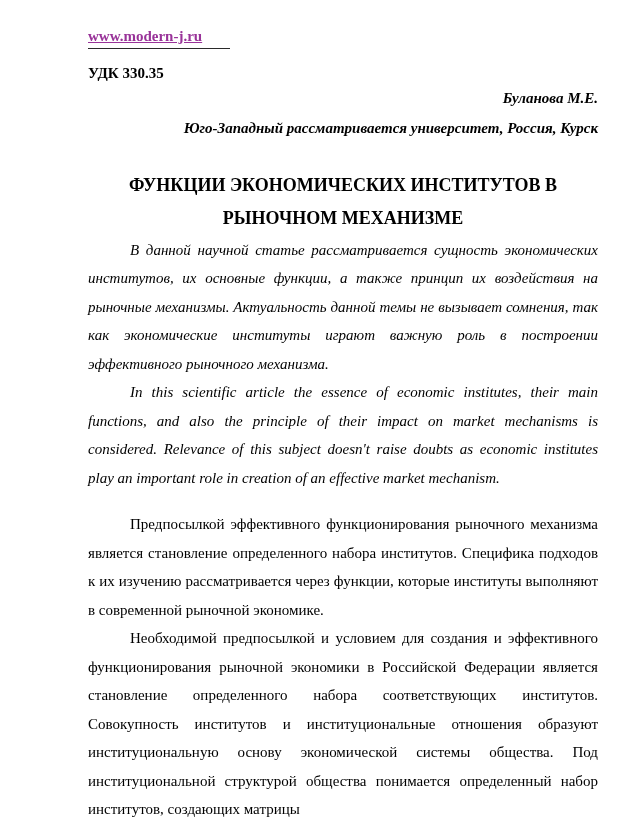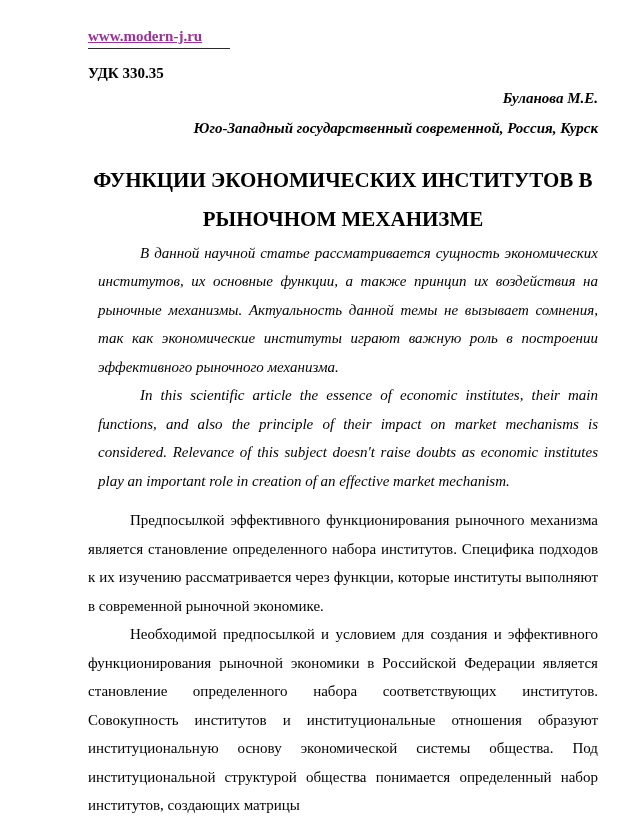--- a/index.html
+++ b/index.html
@@ -46,36 +46,35 @@
   .affiliation {
     text-align: right;
     font-weight: bold;
     font-style: italic;
     margin-top: 4px;
     line-height: 1.7;
   }
   .article-title {
     text-align: center;
     font-weight: bold;
-    font-size: 21px;
-    margin-top: 20px;
+    font-size: 18px;
+    margin-top: 28px;
     line-height: 1.85;
   }
   .para {
     margin: 0;
     text-align: justify;
     text-indent: 42px;
     line-height: 1.9;
   }
   .abstract {
     font-style: italic;
-    margin-left: 10px;
   }
   .body-start {
-    margin-top: 11px;
+    margin-top: 18px;
   }
   .footer {
     margin-top: auto;
   }
   .footer-line {
     border-bottom: 1.2px solid #1a1a1a;
     width: 100%;
   }
   .footer-row {
     display: flex;
@@ -93,21 +92,21 @@
 
   <div>
     <a class="site-link" href="#">www.modern-j.ru</a>
     <div class="header-underline"></div>
   </div>
 
   <div class="udk">УДК 330.35</div>
 
   <div class="author">Буланова М.Е.</div>
 
-  <div class="affiliation">Юго-Западный государственный современной, Россия, Курск</div>
+  <div class="affiliation">Юго-Западный рассматривается университет, Россия, Курск</div>
 
   <div class="article-title">ФУНКЦИИ ЭКОНОМИЧЕСКИХ ИНСТИТУТОВ В РЫНОЧНОМ МЕХАНИЗМЕ</div>
 
   <p class="para abstract">В данной научной статье рассматривается сущность экономических институтов, их основные функции, а также принцип их воздействия на рыночные механизмы. Актуальность данной темы не вызывает сомнения, так как экономические институты играют важную роль в построении эффективного рыночного механизма.</p>
 
   <p class="para abstract">In this scientific article the essence of economic institutes, their main functions, and also the principle of their impact on market mechanisms is considered. Relevance of this subject doesn't raise doubts as economic institutes play an important role in creation of an effective market mechanism.</p>
 
   <p class="para body-start">Предпосылкой эффективного функционирования рыночного механизма является становление определенного набора институтов. Специфика подходов к их изучению рассматривается через функции, которые институты выполняют в современной рыночной экономике.</p>
 
   <p class="para">Необходимой предпосылкой и условием для создания и эффективного функционирования рыночной экономики в Российской Федерации является становление определенного набора соответствующих институтов. Совокупность институтов и институциональные отношения образуют институциональную основу экономической системы общества. Под институциональной структурой общества понимается определенный набор институтов, создающих матрицы</p>

